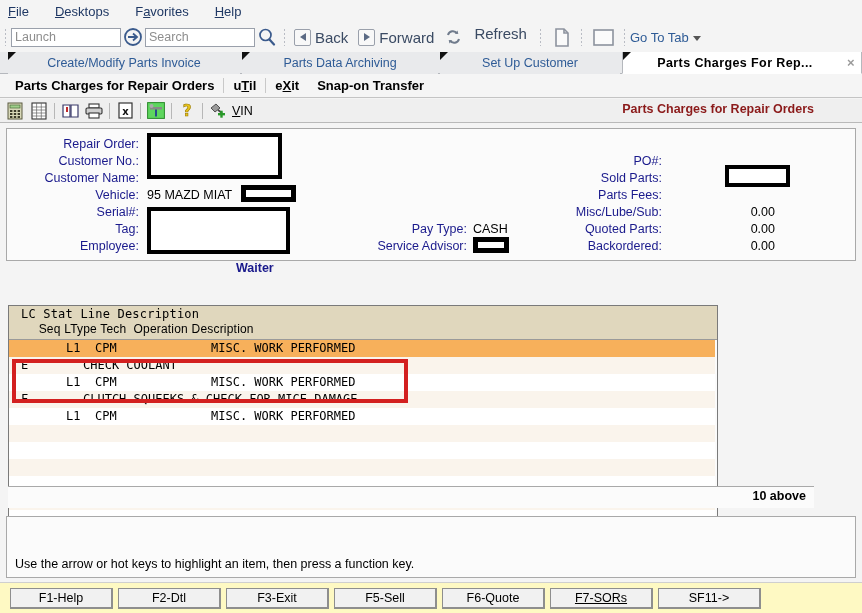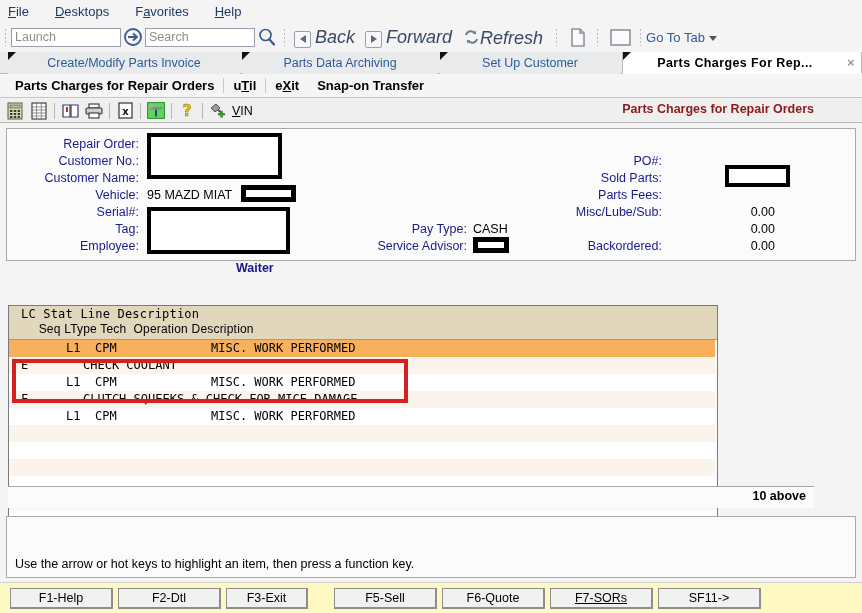--- a/index.html
+++ b/index.html
@@ -57,26 +57,25 @@
     outline: none;
   }
   .tbinput::placeholder { color: #8e8e8e; opacity: 1; }
   .icobtn {
     display: inline-flex; align-items: center; justify-content: center;
     width: 24px; height: 24px;
     flex: 0 0 auto;
     cursor: default;
   }
   .navbtn {
-    display: inline-flex; align-items: flex-end;
-    font-size: 18px; color: #3a4a63;
+    display: inline-flex; align-items: flex-start;
+    font-size: 15px; color: #3a4a63;
     margin-right: 4px;
     cursor: default;
     white-space: nowrap;
-    font-style: italic;
   }
   .navbtn .sq {
     width: 15px; height: 15px;
     border: 1px solid #9aa0ab;
     border-radius: 2px;
     display: inline-flex; align-items: center; justify-content: center;
     margin-right: 4px;
     background: #f8f8f8;
   }
   .tri-l { width:0;height:0;border-top:4px solid transparent;border-bottom:4px solid transparent;border-right:6px solid #5b6a84; }
@@ -314,21 +313,21 @@
           <span class="tri-l"></span>
         </span>
       <span>Back</span>
     </div>
     <div class="navbtn" style="margin-left:6px;">
       <span class="sq">
           <span class="tri-r"></span>
         </span>
       <span>Forward</span>
     </div>
-    <div class="navbtn" style="margin-left:6px;">
+    <div class="navbtn" style="margin-left:6px;gap:12px;">
       <span class="icobtn" style="width:18px;">
         <svg width="17" height="16" viewBox="0 0 17 16">
           <path d="M3 6 a5 5 0 0 1 9 -1.5" fill="none" stroke="#707b8c" stroke-width="2"></path>
           <path d="M12.5 1.5 l0.8 3.6 l-3.6 -0.6 z" fill="#707b8c"></path>
           <path d="M14 10 a5 5 0 0 1 -9 1.5" fill="none" stroke="#707b8c" stroke-width="2"></path>
           <path d="M4.5 14.5 l-0.8 -3.6 l3.6 0.6 z" fill="#707b8c"></path>
         </svg>
       </span>
       <span>Refresh</span>
     </div>
@@ -483,20 +482,21 @@
 
     <div class="fldrow lbl-r" style="left:290px;top:93px;width:170px;">Pay Type:</div>
     <div class="val" style="left:466px;top:93px;">CASH</div>
     <div class="fldrow lbl-r" style="left:290px;top:110px;width:170px;">Service Advisor:</div>
     <div class="redact thin" style="left:466px;top:108px;width:36px;height:16px;"></div>
 
     <div class="fldrow lbl-r" style="left:470px;top:25px;width:185px;">PO#:</div>
     <div class="fldrow lbl-r" style="left:470px;top:59px;width:185px;">Parts Fees:</div>
     <div class="fldrow lbl-r" style="left:470px;top:42px;width:185px;">Sold Parts:</div>
     <div class="fldrow lbl-r" style="left:470px;top:76px;width:185px;">Misc/Lube/Sub:</div>
+    <div class="fldrow lbl-r" style="left:470px;top:93px;width:185px;">Quoted Parts:</div>
     <div class="fldrow lbl-r" style="left:470px;top:110px;width:185px;">Backordered:</div>
 
     <div class="valnum" style="left:668px;top:76px;width:100px;">0.00</div>
     <div class="valnum" style="left:668px;top:93px;width:100px;">0.00</div>
     <div class="valnum" style="left:668px;top:110px;width:100px;">0.00</div>
 
     <div class="redact" style="left:718px;top:36px;width:65px;height:22px;"></div>
   </div>
 
   <div class="waiter">Waiter</div>
@@ -547,20 +547,20 @@
     <div class="cnt">10 above</div>
   </div>
 
   <div class="panel" id="msgpanel">
     <div class="msgtext">Use the arrow or hot keys to highlight an item, then press a function key.</div>
   </div>
 
   <div class="fkbar">
     <div class="fkey" style="left:10px;width:103px;">F1-Help</div>
     <div class="fkey" style="left:118px;width:103px;">F2-Dtl</div>
-    <div class="fkey" style="left:226px;width:82px;">F3-Exit</div>
+    <div class="fkey" style="left:226px;width:103px;">F3-Exit</div>
     <div class="fkey" style="left:334px;width:103px;">F5-Sell</div>
     <div class="fkey" style="left:442px;width:103px;">F6-Quote</div>
     <div class="fkey" style="left:550px;width:103px;text-decoration:underline;">F7-SORs</div>
     <div class="fkey" style="left:658px;width:103px;">SF11-&gt;</div>
   </div>
 
 </div>
 
 </body></html>

